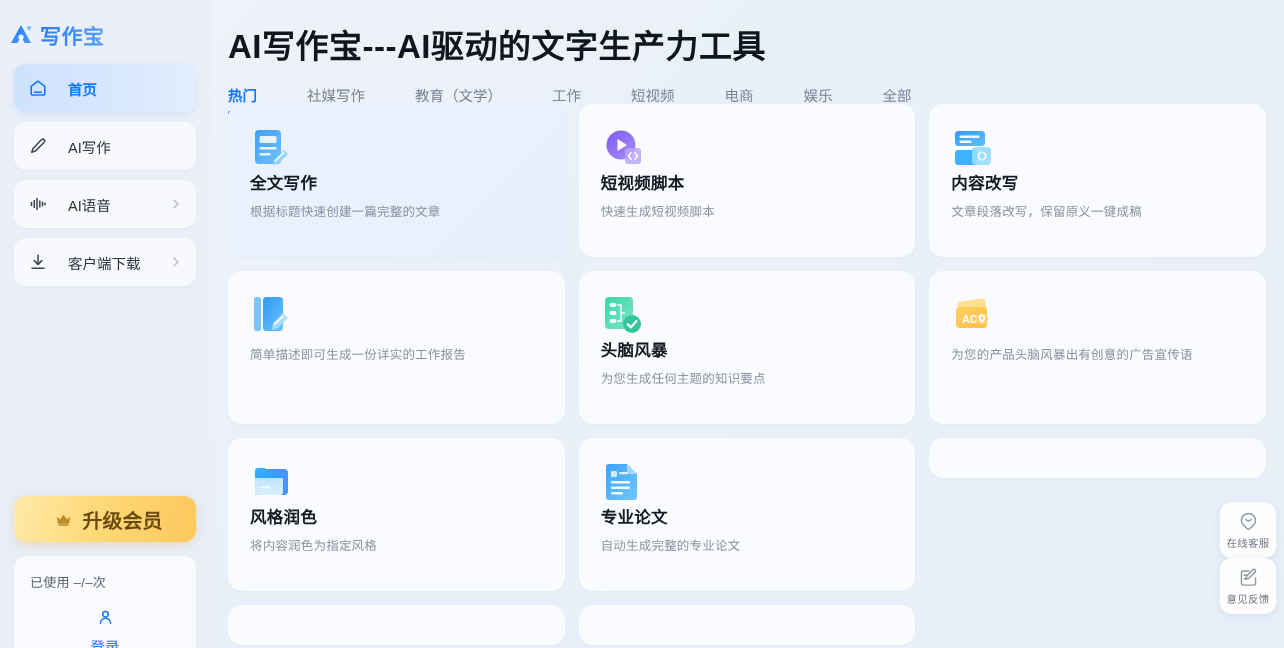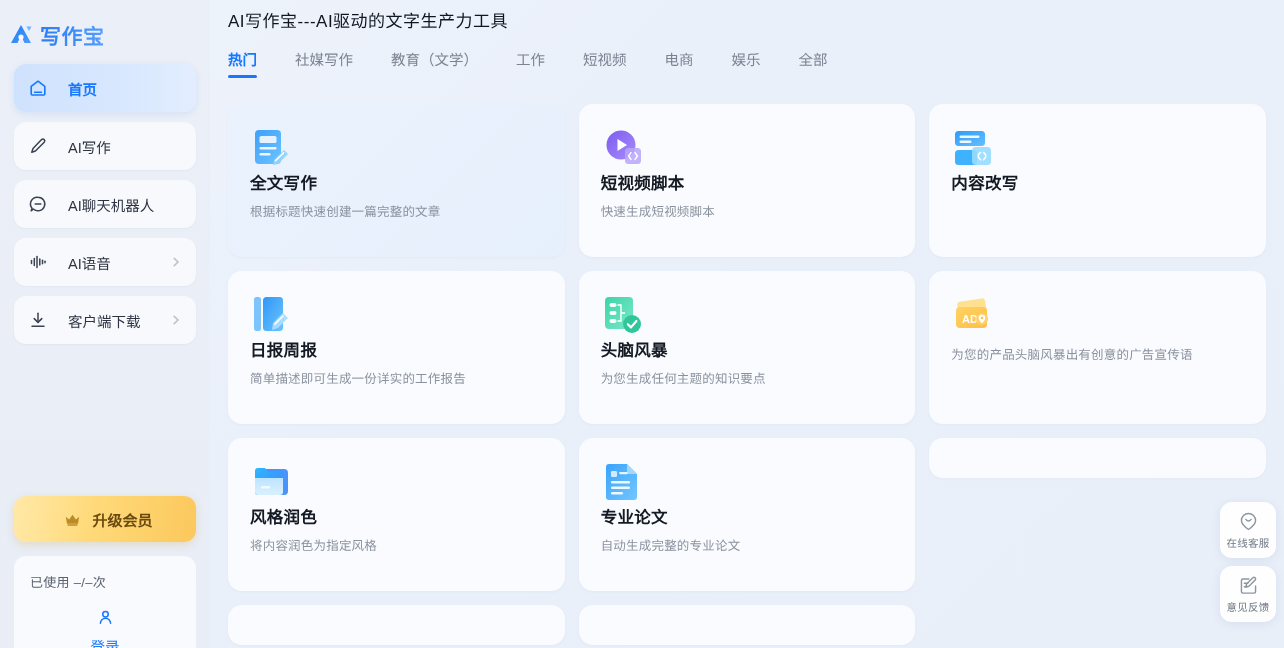--- a/index.html
+++ b/index.html
@@ -75,21 +75,21 @@
   .upgrade {
     margin: 0 14px 14px 14px;
     height: 46px;
     border-radius: 12px;
     background: linear-gradient(100deg, #ffe9a8 0%, #ffd978 45%, #fbc85c 100%);
     display: flex;
     align-items: center;
     justify-content: center;
     gap: 10px;
     color: #6b4a10;
-    font-size: 15px;
+    font-size: 20px;
     font-weight: 700;
     cursor: pointer;
     box-shadow: 0 3px 8px rgba(214,165,60,0.25);
     padding-left: 6px;
   }
   .upgrade .crown-ic { width: 19px; height: 19px; display:block; }
 
   .user-card {
     margin: 0 14px 0 14px;
     background: rgba(255,255,255,0.72);
@@ -106,30 +106,30 @@
   .login-row .user-ic { width: 17px; height: 17px; display:block; }
 
   
   .main {
     flex: 1 1 auto;
     position: relative;
     overflow: hidden;
     padding: 0 0 0 0;
   }
   .page-title {
-    font-size: 17px;
-    font-weight: 400;
+    font-size: 33px;
+    font-weight: 700;
     color: #10161f;
     letter-spacing: .5px;
-    padding: 7px 0 0 18px;
+    padding: 20px 0 0 18px;
   }
   .tabs {
     display: flex;
     align-items: flex-end;
-    gap: 4px;
+    gap: 16px;
     padding: 17px 0 0 18px;
     height: 46px;
   }
   .tab {
     position: relative;
     font-size: 14.5px;
     color: #7b8392;
     cursor: pointer;
     padding: 0 0 9px 0;
     white-space: nowrap;
@@ -186,21 +186,21 @@
   }
   .card.partial { height: 40px; padding-top: 0; }
 
   
   .float-stack {
     position: absolute;
     right: 8px;
     top: 502px;
     display: flex;
     flex-direction: column;
-    gap: 8px;
+    gap: 0;
     z-index: 20;
   }
   .float-btn {
     width: 56px; height: 56px;
     border-radius: 12px;
     background: rgba(255,255,255,0.92);
     box-shadow: 0 2px 10px rgba(120,140,175,0.16);
     display: flex;
     flex-direction: column;
     align-items: center;
@@ -243,27 +243,20 @@
         <span class="nav-label">首页</span>
       </div>
 
       <div class="nav-item">
         <svg class="nav-ic" viewBox="0 0 20 20" fill="none" stroke="#3b4251" stroke-width="1.5">
           <path d="M13.6 3.6 a1.8 1.8 0 0 1 2.6 2.6 L7.4 15 L3.8 16.2 L5 12.6 Z" stroke-linejoin="round"></path>
         </svg>
         <span class="nav-label">AI写作</span>
       </div>
 
-      <div class="nav-item">
-        <svg class="nav-ic" viewBox="0 0 20 20" fill="none" stroke="#3b4251" stroke-width="1.5">
-          <path d="M10 3.2 a6.8 6.8 0 1 1 -4.6 11.8 L3.2 16.8 L4 14.2 A6.8 6.8 0 0 1 10 3.2 Z" stroke-linejoin="round"></path>
-          <path d="M7.2 9.9 H12.8" stroke-linecap="round"></path>
-        </svg>
-        <span class="nav-label">AI聊天机器人</span>
-      </div>
 
       <div class="nav-item">
         <svg class="nav-ic" viewBox="0 0 20 20" stroke="#3b4251" stroke-width="1.5" stroke-linecap="round">
           <path d="M3.5 8.6 V11.4"></path>
             <path d="M6.3 6.4 V13.6"></path>
             <path d="M9 4.6 V15.4"></path>
           <path d="M11.8 6.9 V13.1"></path>
             <path d="M14.5 8.2 V11.8"></path>
             <path d="M17 9.2 V10.8"></path>
         </svg>
@@ -375,36 +368,36 @@
               </defs>
             <rect x="4" y="5" width="30" height="15" rx="3.5" fill="url(#g3)"></rect>
             <rect x="8.5" y="9.5" width="20" height="2.6" rx="1.3" fill="#ffffff" opacity="0.92"></rect>
             <rect x="8.5" y="14.5" width="12" height="2.6" rx="1.3" fill="#ffffff" opacity="0.92"></rect>
             <rect x="4" y="24" width="22" height="15" rx="3.5" fill="#3fb2ff"></rect>
             <rect x="21" y="21" width="19" height="18" rx="4" fill="#96dcff" opacity="0.9"></rect>
             <path d="M29.5 26.5 q-2.3 1.5 -2.3 3.6 q0 2.1 2.3 3.6" stroke="#ffffff" stroke-width="1.6" fill="none" stroke-linecap="round"></path>
             <path d="M32.5 26.5 q2.3 1.5 2.3 3.6 q0 2.1 -2.3 3.6" stroke="#ffffff" stroke-width="1.6" fill="none" stroke-linecap="round"></path>
           </svg>
           <div class="card-title">内容改写</div>
+          <div class="card-desc">文章段落改写，保留原义一键成稿</div>
         </div>
 
         <div class="card">
           <svg class="card-ic" viewBox="0 0 44 44">
             <defs>
                 <linearGradient id="g4" x1="0" y1="0" x2="1" y2="1">
               <stop offset="0" stop-color="#2f97f7"></stop>
                   <stop offset="1" stop-color="#6cc4ff"></stop>
                 </linearGradient>
               </defs>
             <rect x="4" y="4" width="7" height="34" rx="2.5" fill="#7cc4fb"></rect>
             <rect x="13" y="4" width="20" height="34" rx="3.5" fill="url(#g4)"></rect>
             <path d="M23 30 L33 20 L38 25 L28 35 L22 37 Z" fill="#a9dcff" opacity="0.95"></path>
             <path d="M24.8 31.2 L33 23" stroke="#ffffff" stroke-width="1.6" stroke-linecap="round"></path>
           </svg>
-          <div class="card-title">日报周报</div>
           <div class="card-desc">简单描述即可生成一份详实的工作报告</div>
         </div>
 
         <div class="card">
           <svg class="card-ic" viewBox="0 0 44 44">
             <defs>
                 <linearGradient id="g5" x1="0" y1="0" x2="1" y2="1">
               <stop offset="0" stop-color="#3ed4a8"></stop>
                   <stop offset="1" stop-color="#7ae8c8"></stop>
                 </linearGradient>

